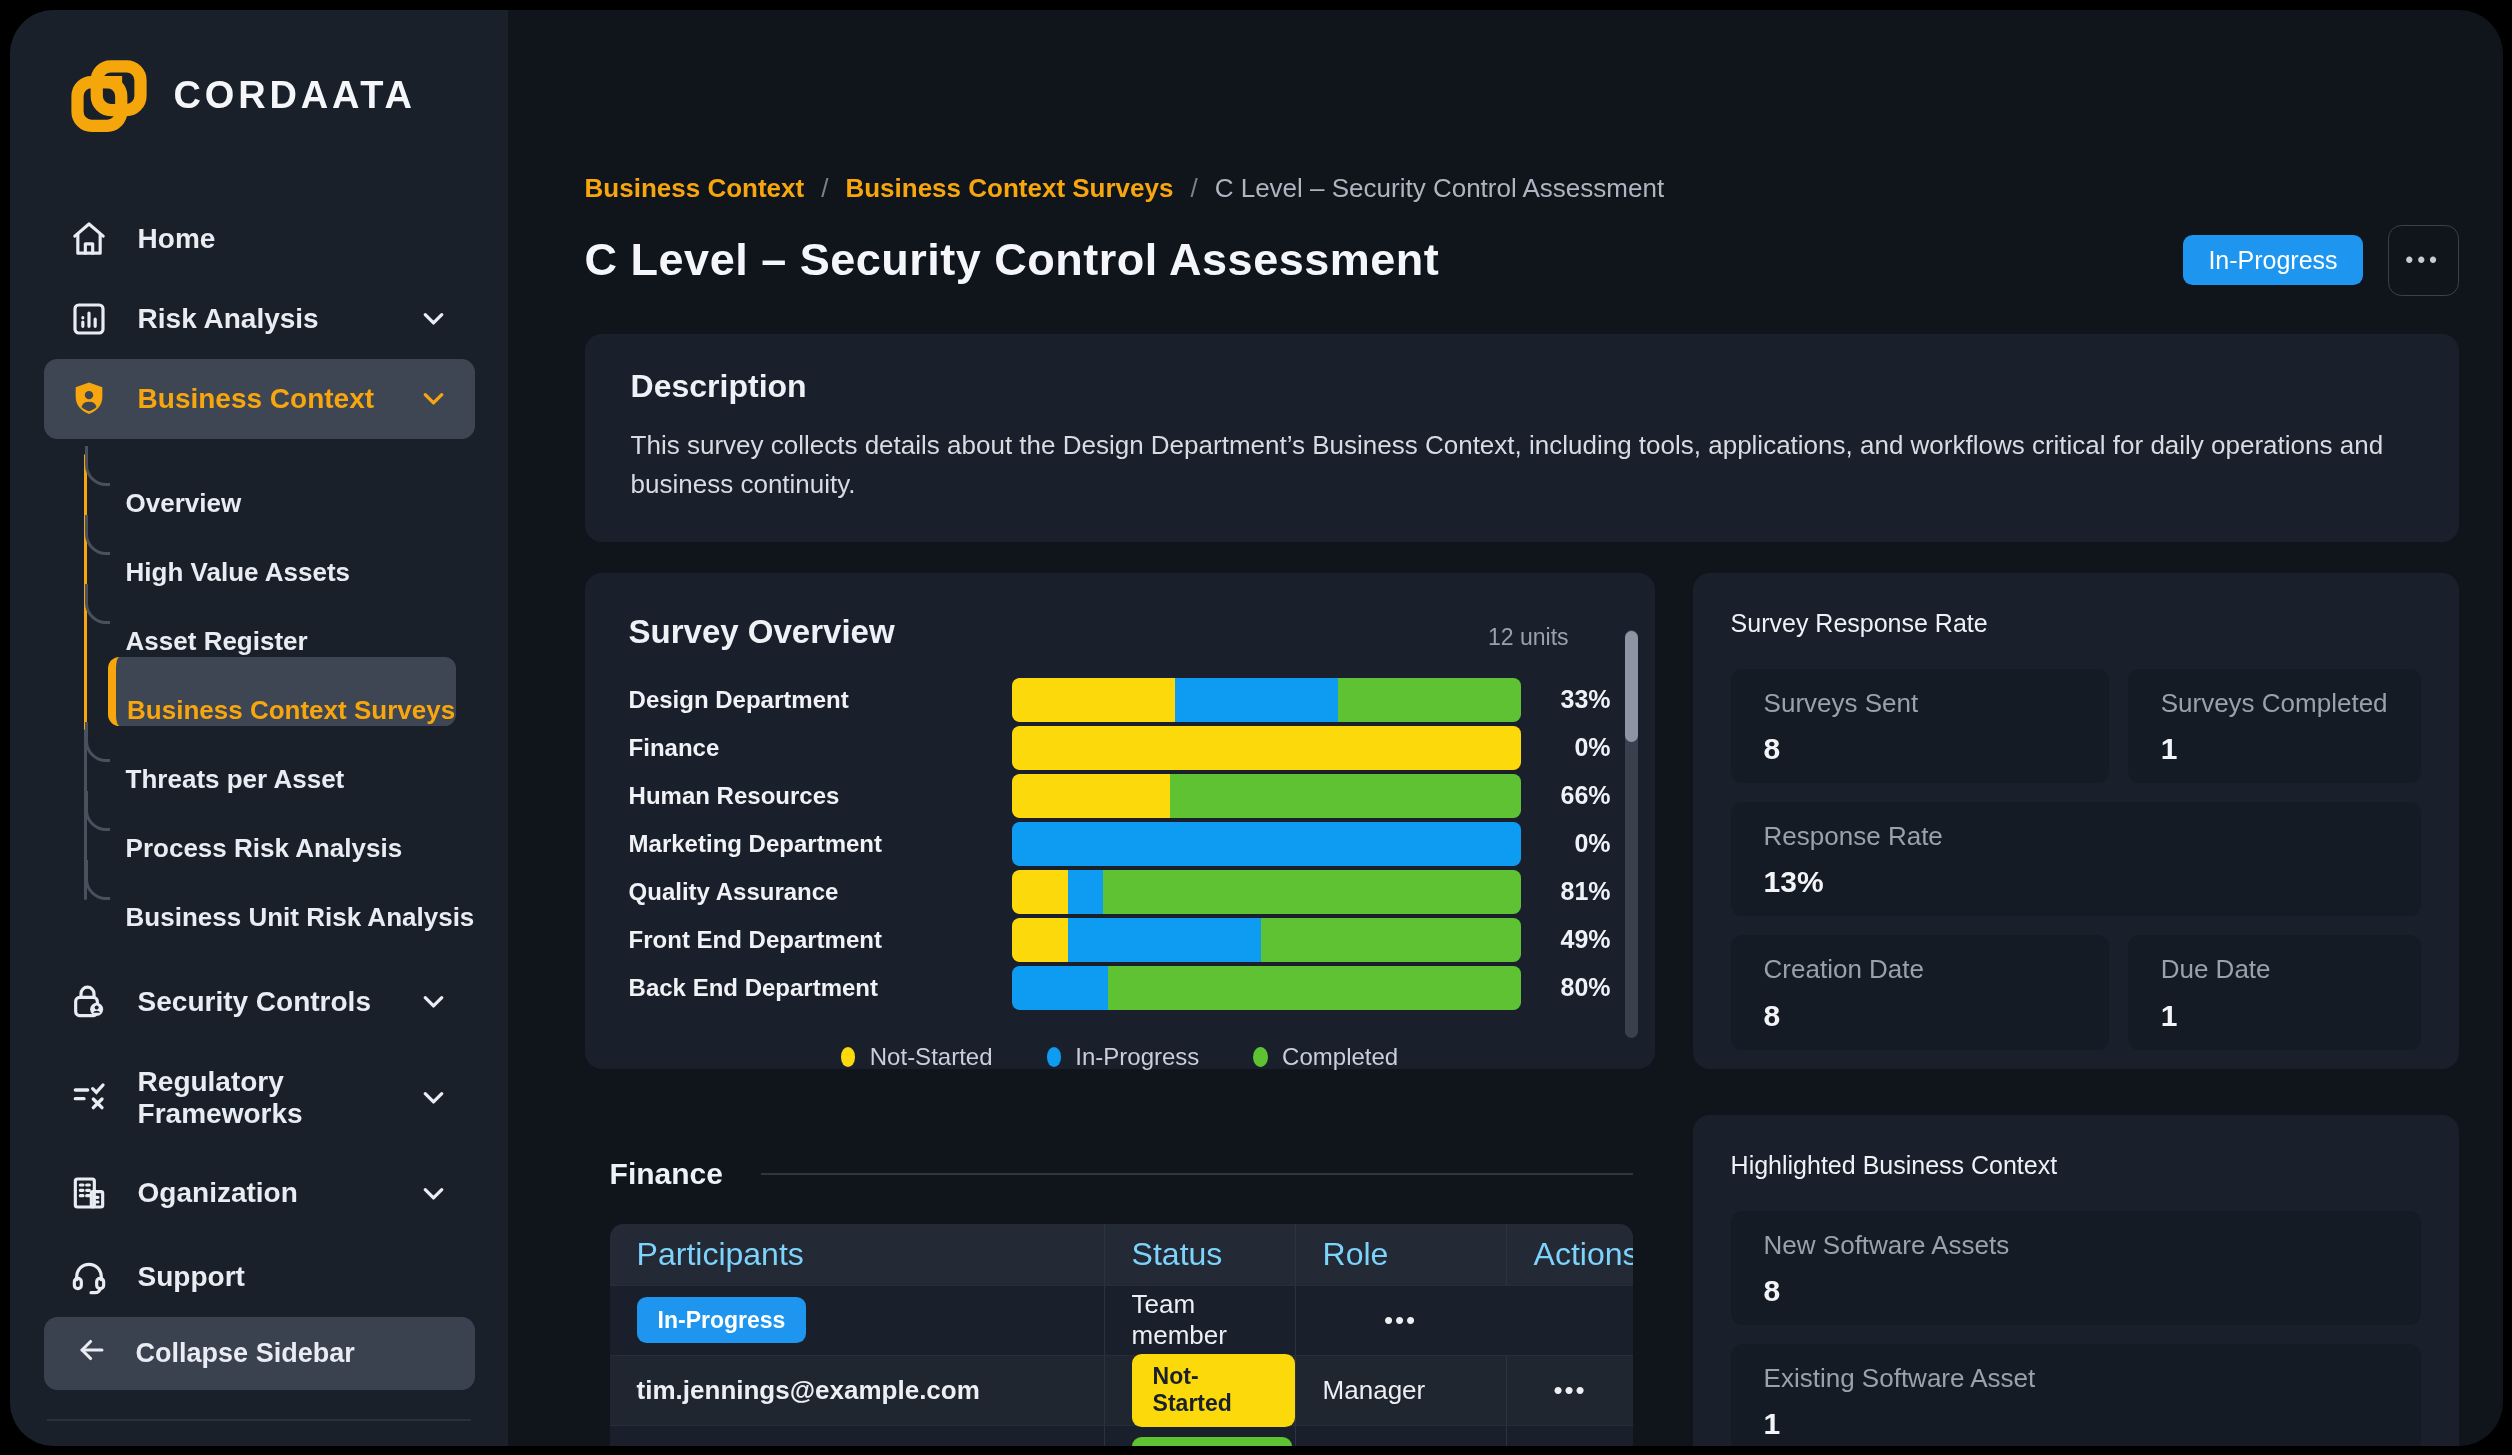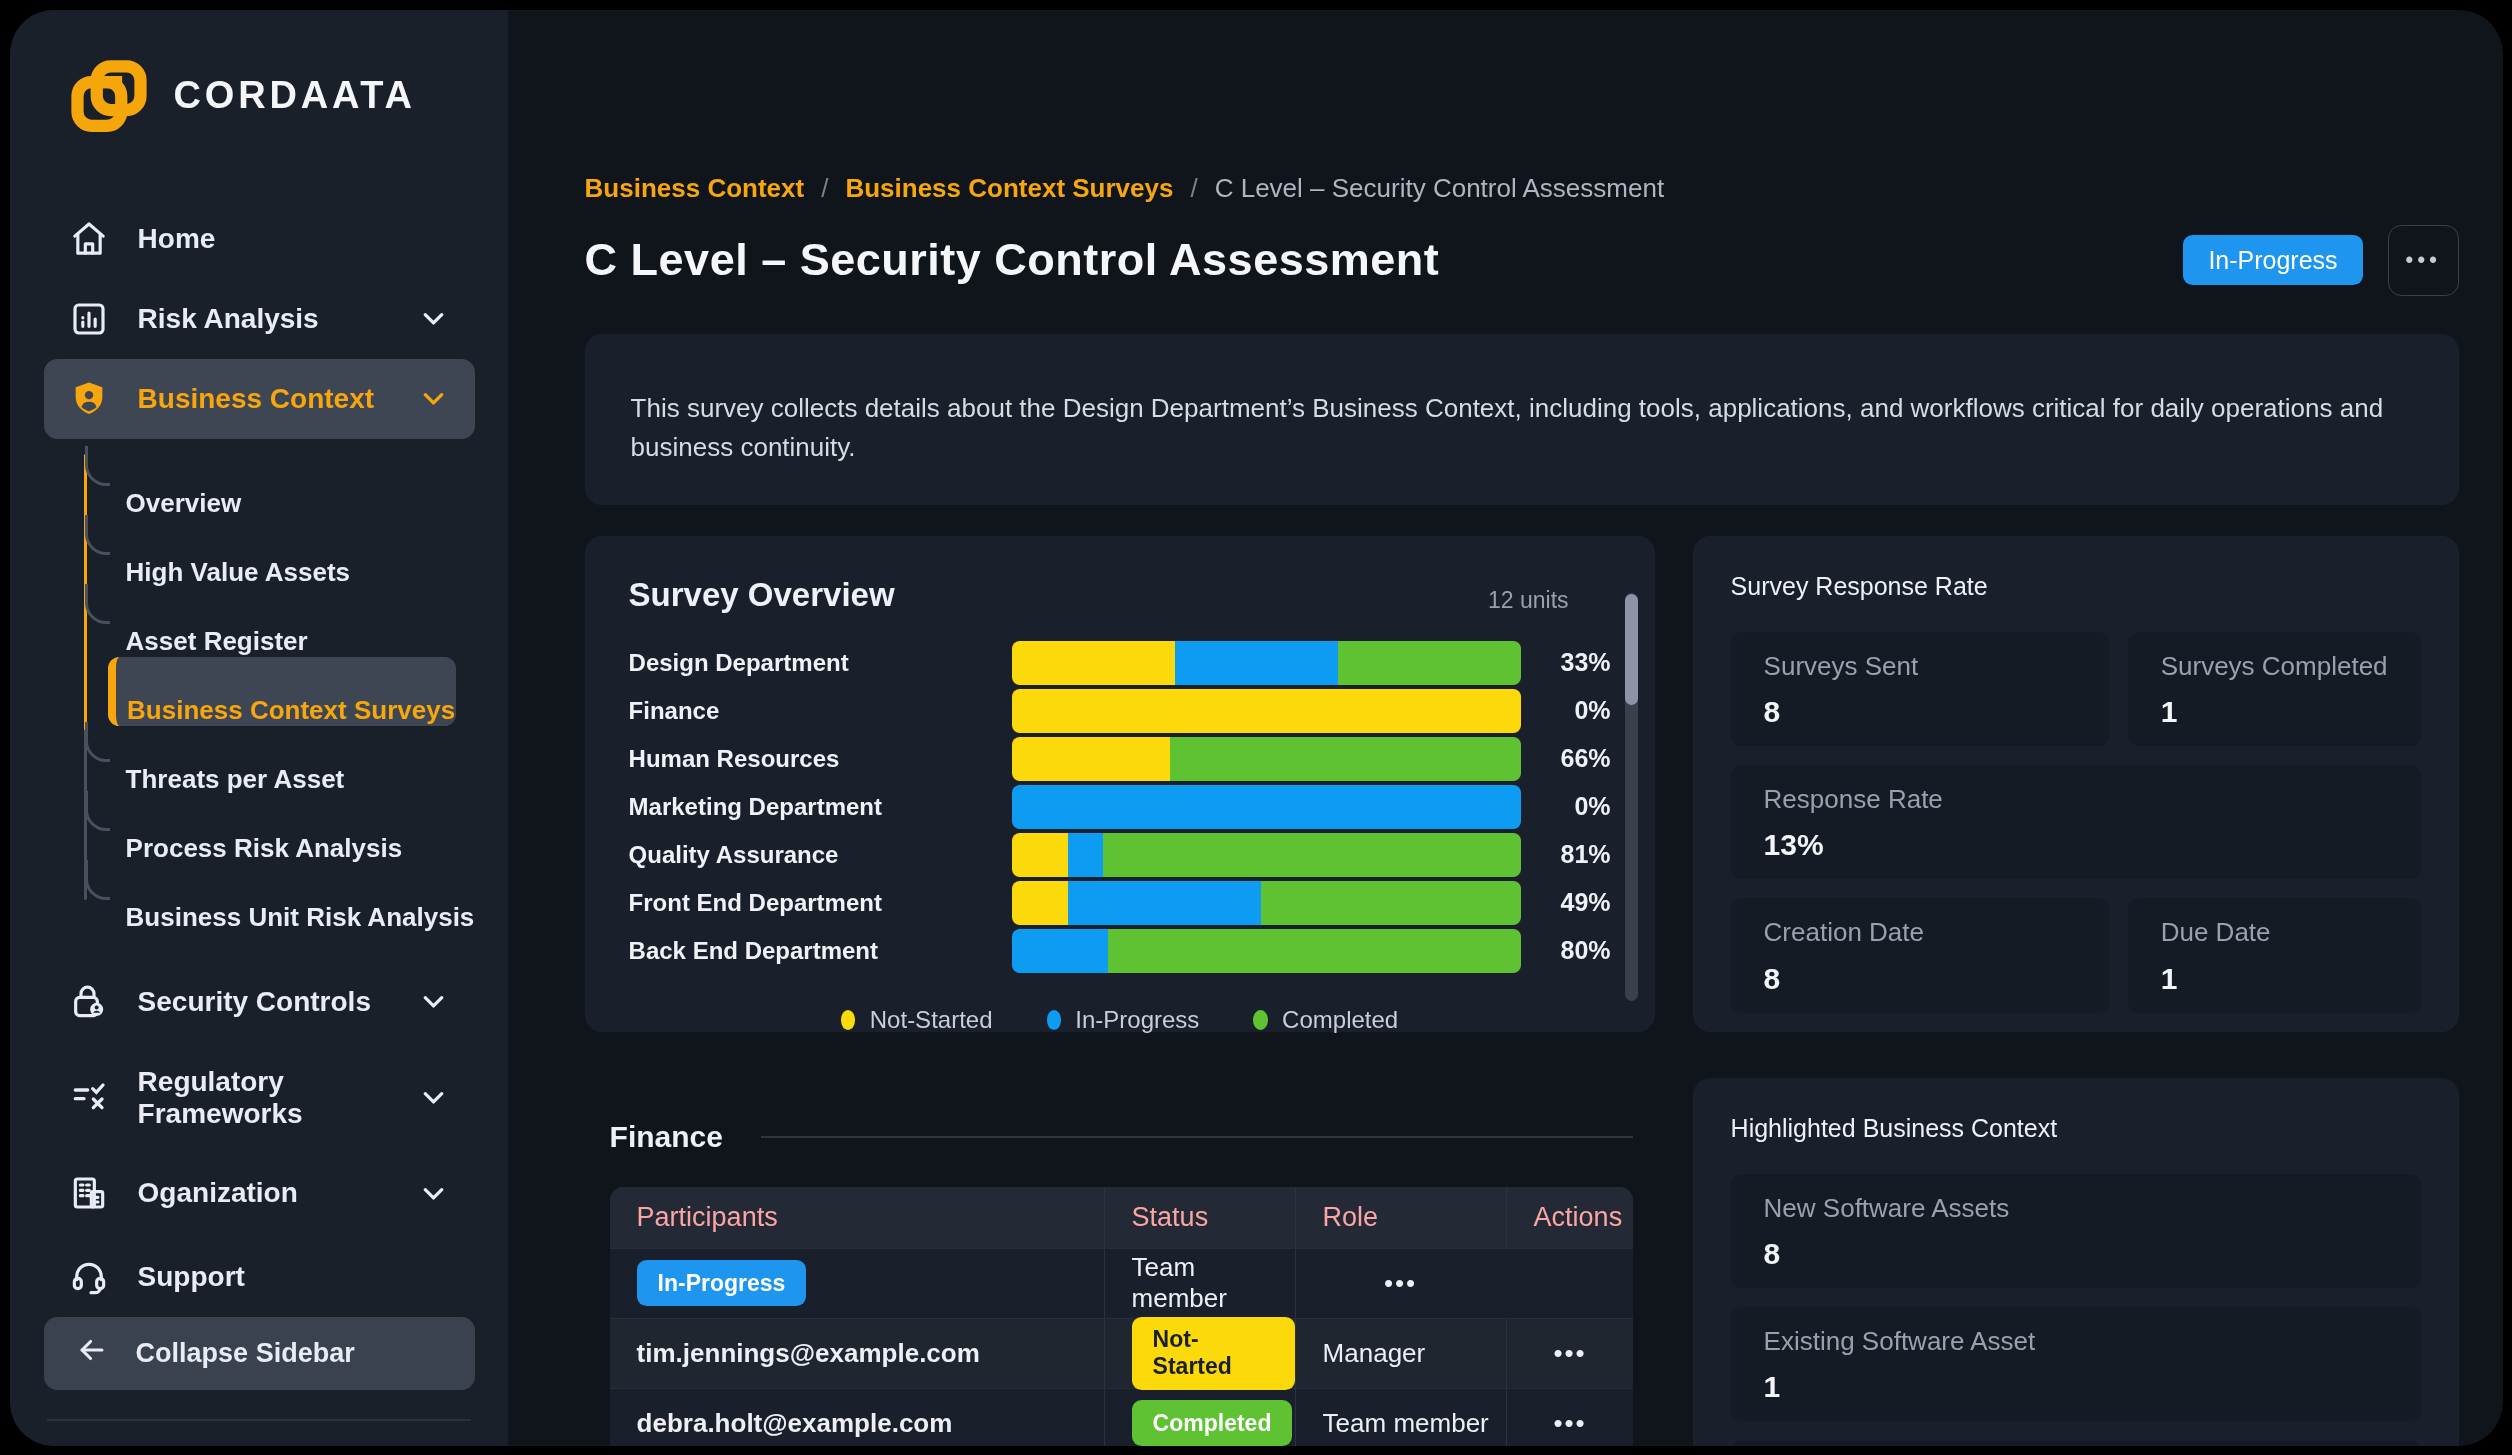--- a/index.html
+++ b/index.html
@@ -98,21 +98,21 @@
 
   .finance-section{margin:88px 22px 0 25px}
   .finance-head{display:flex;align-items:center;gap:38px}
   .finance-title{font-size:30px;font-weight:700}
   .finance-rule{flex:1;height:1.9px;background:#2E3541}
   .table-card{margin-top:33px;background:#1A202B;border-radius:13.4px;overflow:hidden}
   .trow{display:grid;grid-template-columns:494px 191px 211px 128px}
   .trow-header{background:#232A35}
   .tcell{padding-left:27px;display:flex;align-items:center;border-left:1px solid #2B3240}
   .tcell:first-child{border-left:none}
-  .trow-header .tcell{height:61px;font-size:27px;color:#fca5a5}
+  .trow-header .tcell{height:61px;font-size:32px;color:#7dd3fc}
   .trow-body{border-top:1px solid #272E39}
   .trow-body .tcell{height:69px;font-size:26px;color:#EDEFF4}
   .trow-alt{background:#1F2630}
   .cell-email{font-weight:600}
   .tbadge{padding:9.6px 21px;border-radius:9.6px;font-size:23px;font-weight:600}
   .b-inprogress{background:#1E96F0;color:#fff}
   .b-notstarted{background:#FBD90A;color:#1A202B}
   .b-completed{background:#5EC233;color:#fff}
   .cell-actions{justify-content:center;padding-left:0;color:#B7BDC8;font-size:20px;
     letter-spacing:1.9px;cursor:pointer}
@@ -296,20 +296,21 @@
       <h1 class="page-title" style="margin:0">C Level – Security Control Assessment</h1>
       <div class="title-actions">
         <span class="status-badge">In-Progress</span>
         <button class="more-btn">
           <span>•••</span>
         </button>
       </div>
     </div>
 
     <section class="desc-card">
+      <div class="desc-heading">Description</div>
       <p class="desc-body" style="margin:21px 0 0">This survey collects details about the Design Department’s Business Context, including tools, applications, and workflows critical for daily operations and business continuity.</p>
     </section>
 
     <div class="content-grid">
       <div class="col-left">
 
         <section class="chart-card">
           <div class="chart-head">
             <span class="chart-title">Survey Overview</span>
             <span class="chart-units">12 units</span>

